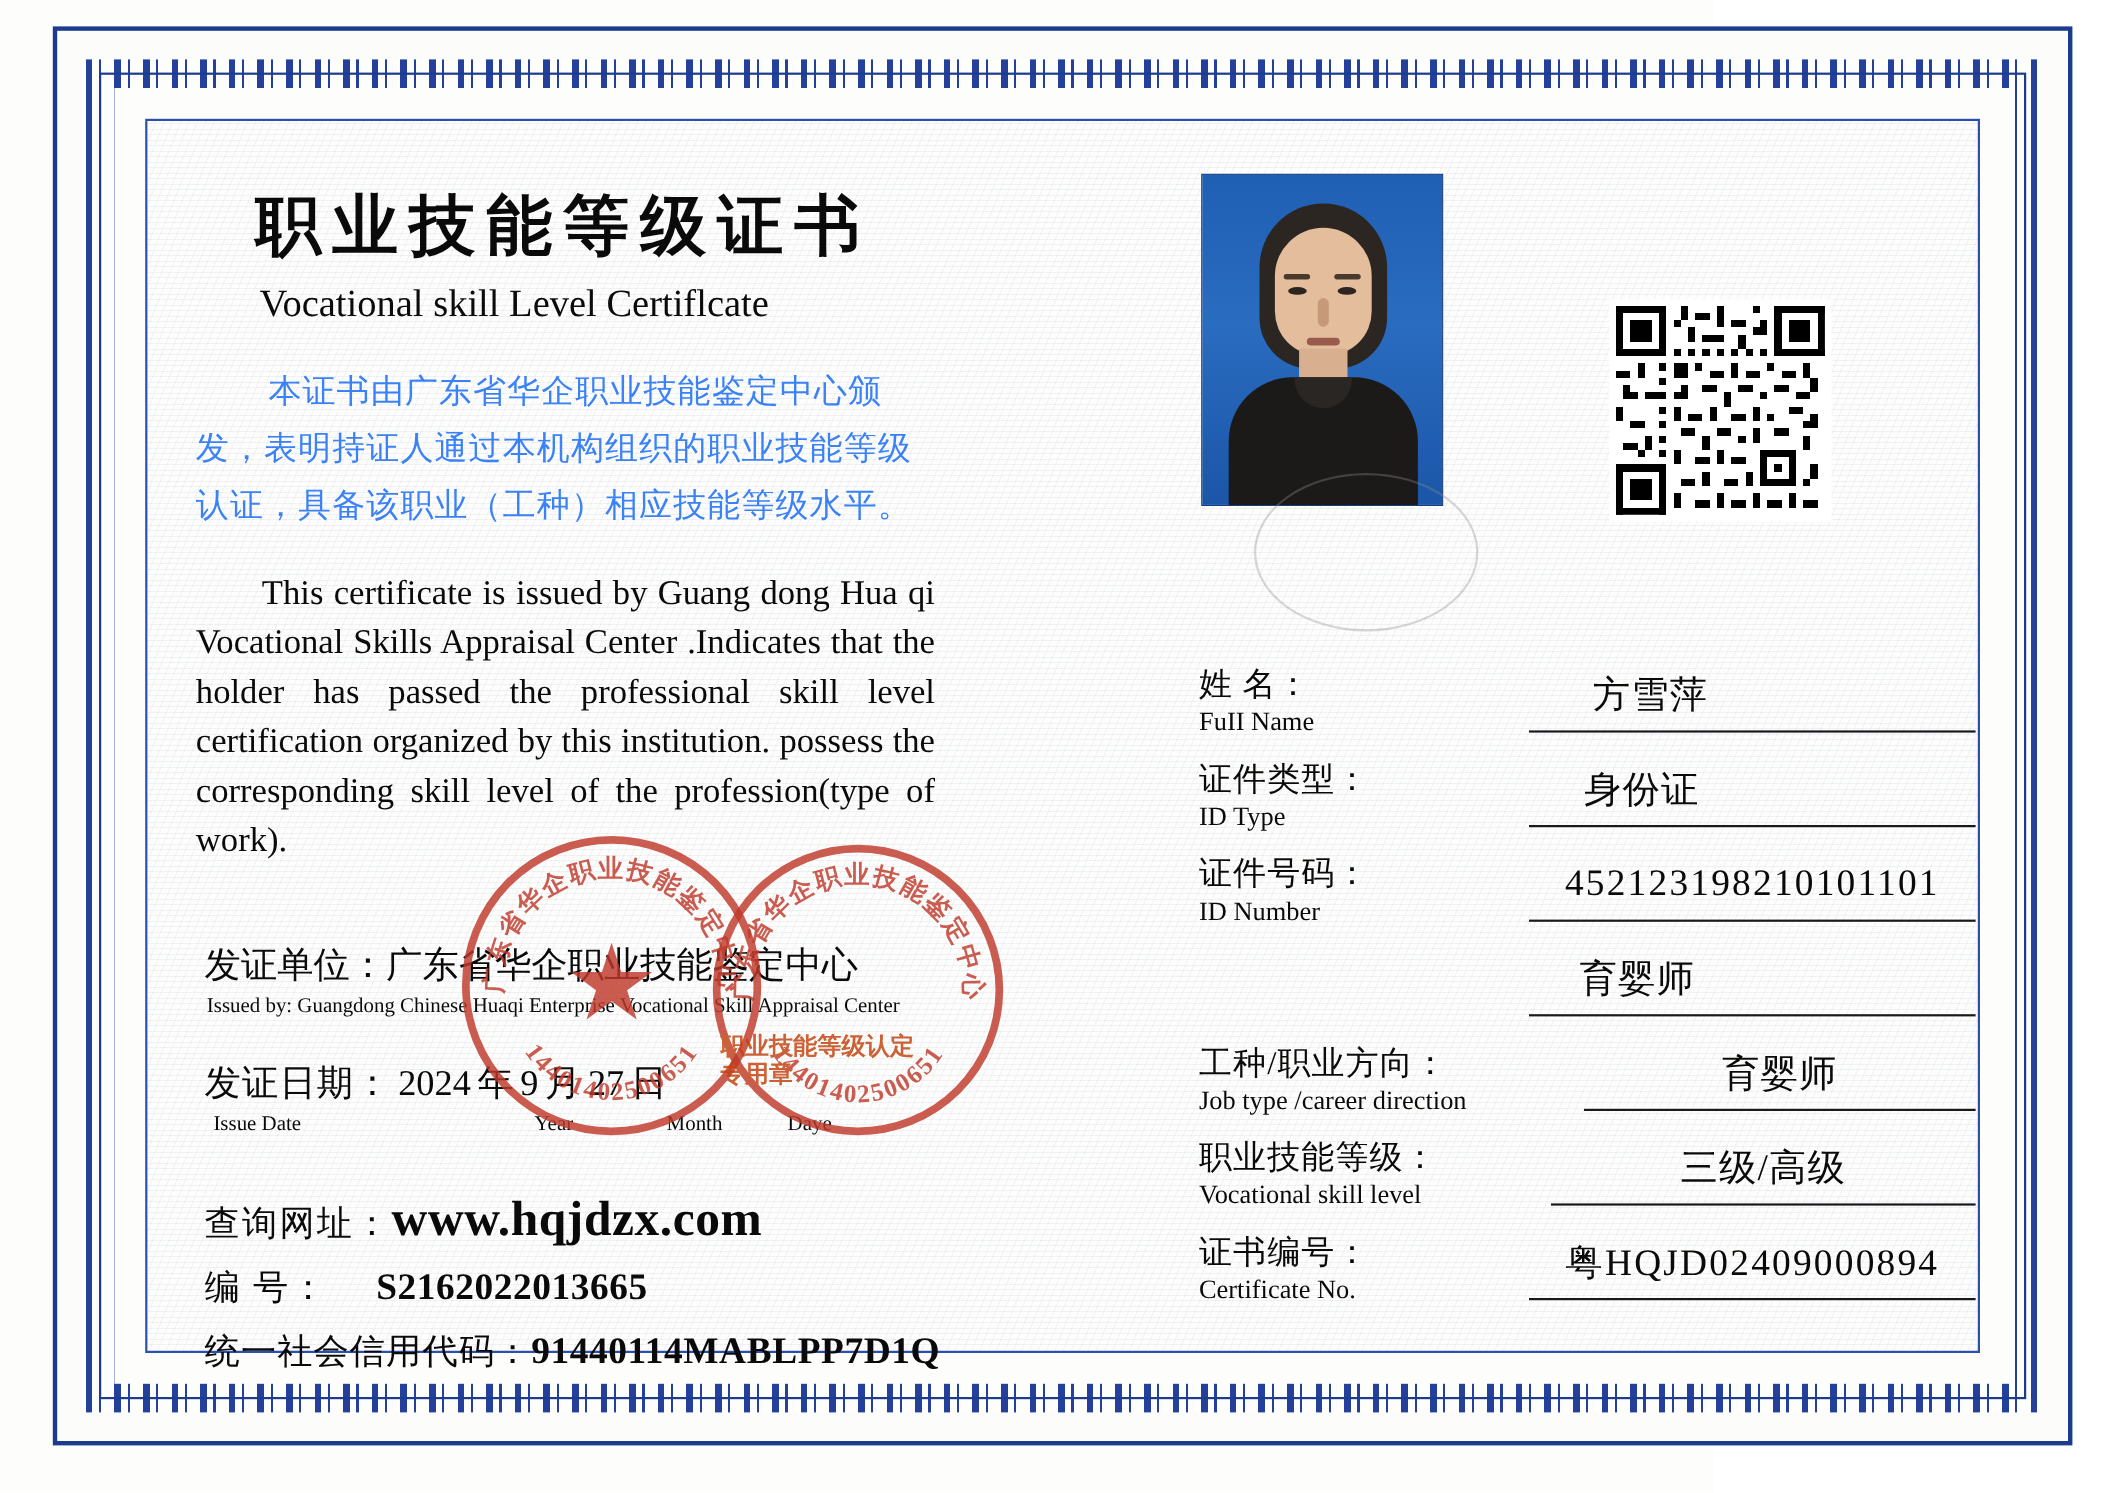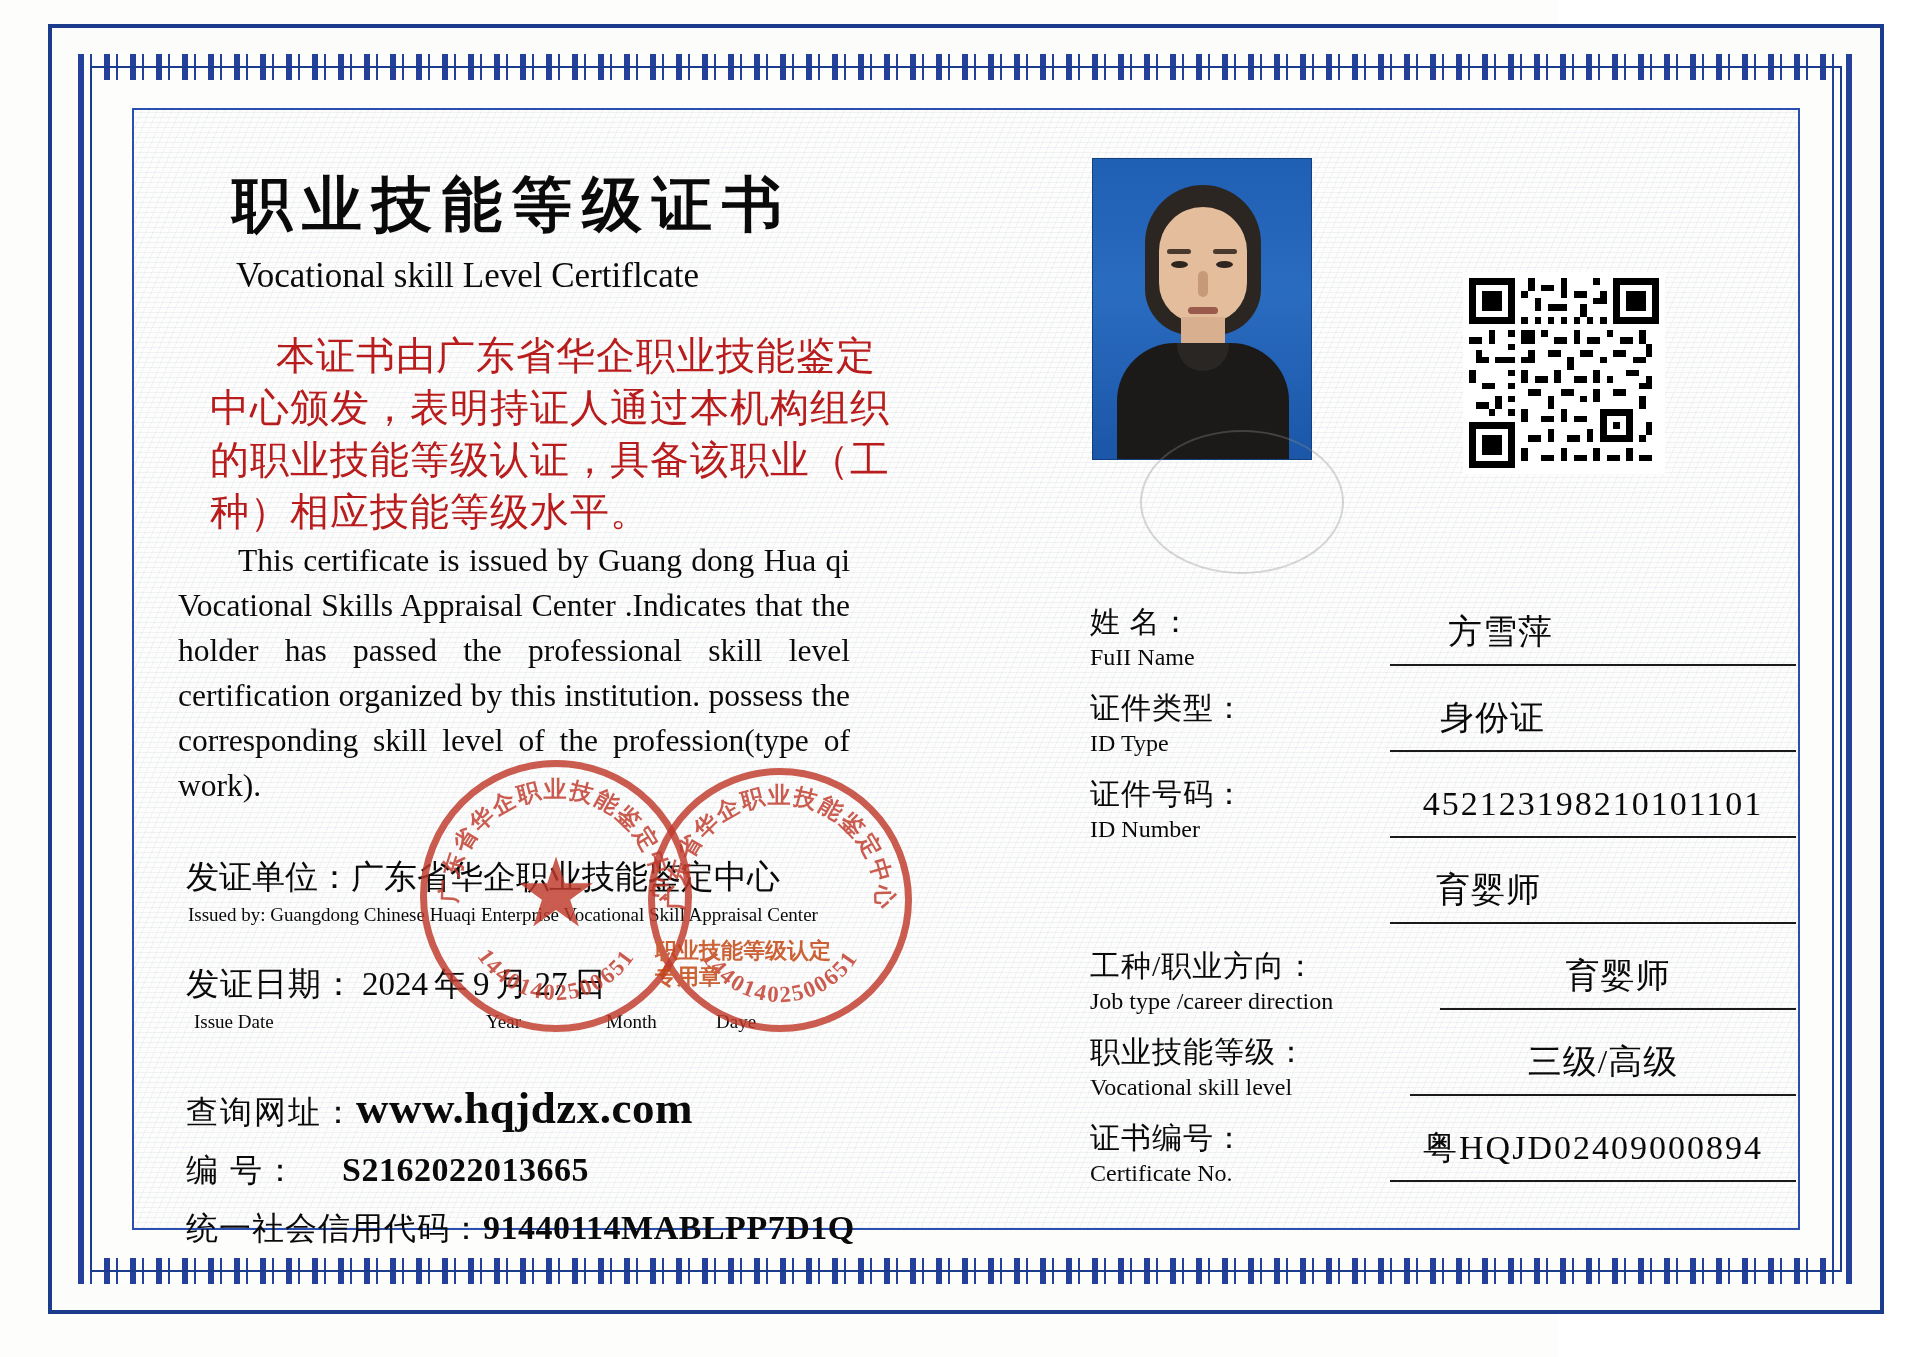--- a/index.html
+++ b/index.html
@@ -103,29 +103,29 @@
   .title-en {
     font-family: "Liberation Serif", serif;
     font-size: 35px;
     color: #0b0b0b;
     margin-left: 58px;
     margin-top: 10px;
     white-space: nowrap;
   }
   .para-cn {
     margin-top: 34px;
-    font-size: 39px;
+    font-size: 30px;
     line-height: 52px;
-    color: #b91c1c;
+    color: #3b82f6;
     text-indent: 66px;
     letter-spacing: 1px;
     width: 680px;
-    margin-left: 32px;
   }
   .para-en {
+    margin-top: 30px;
     font-size: 31.5px;
     line-height: 45px;
     color: #0a0a0a;
     text-indent: 60px;
     width: 672px;
     text-align: justify;
   }
 
   .issuer-row {
     position: absolute;

